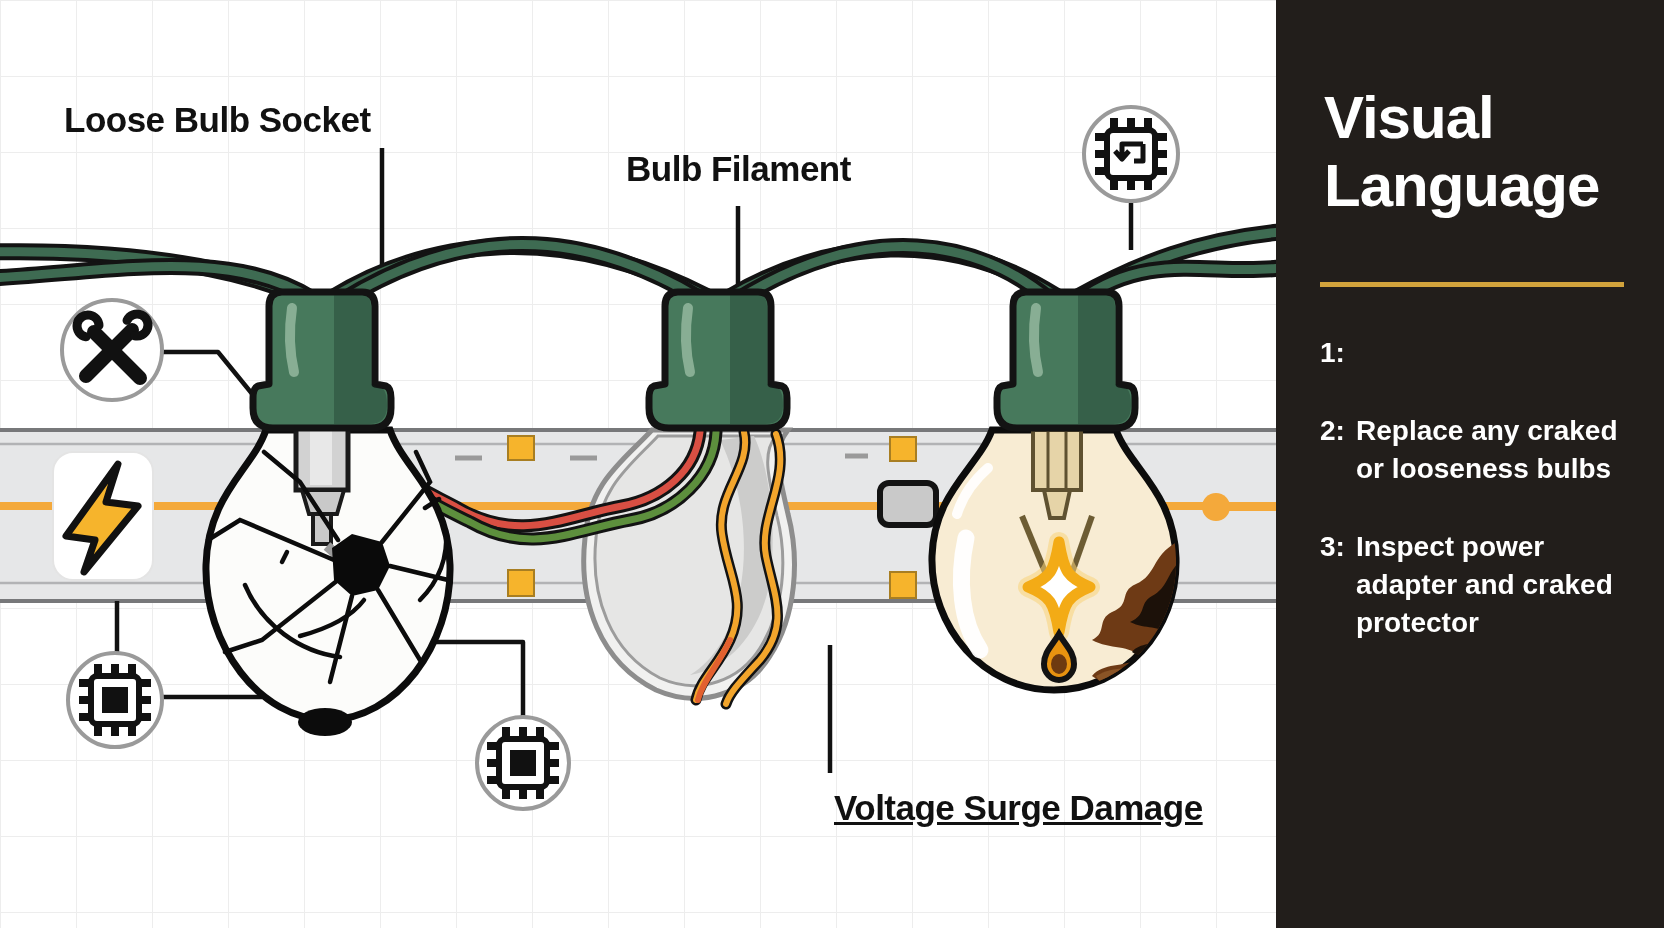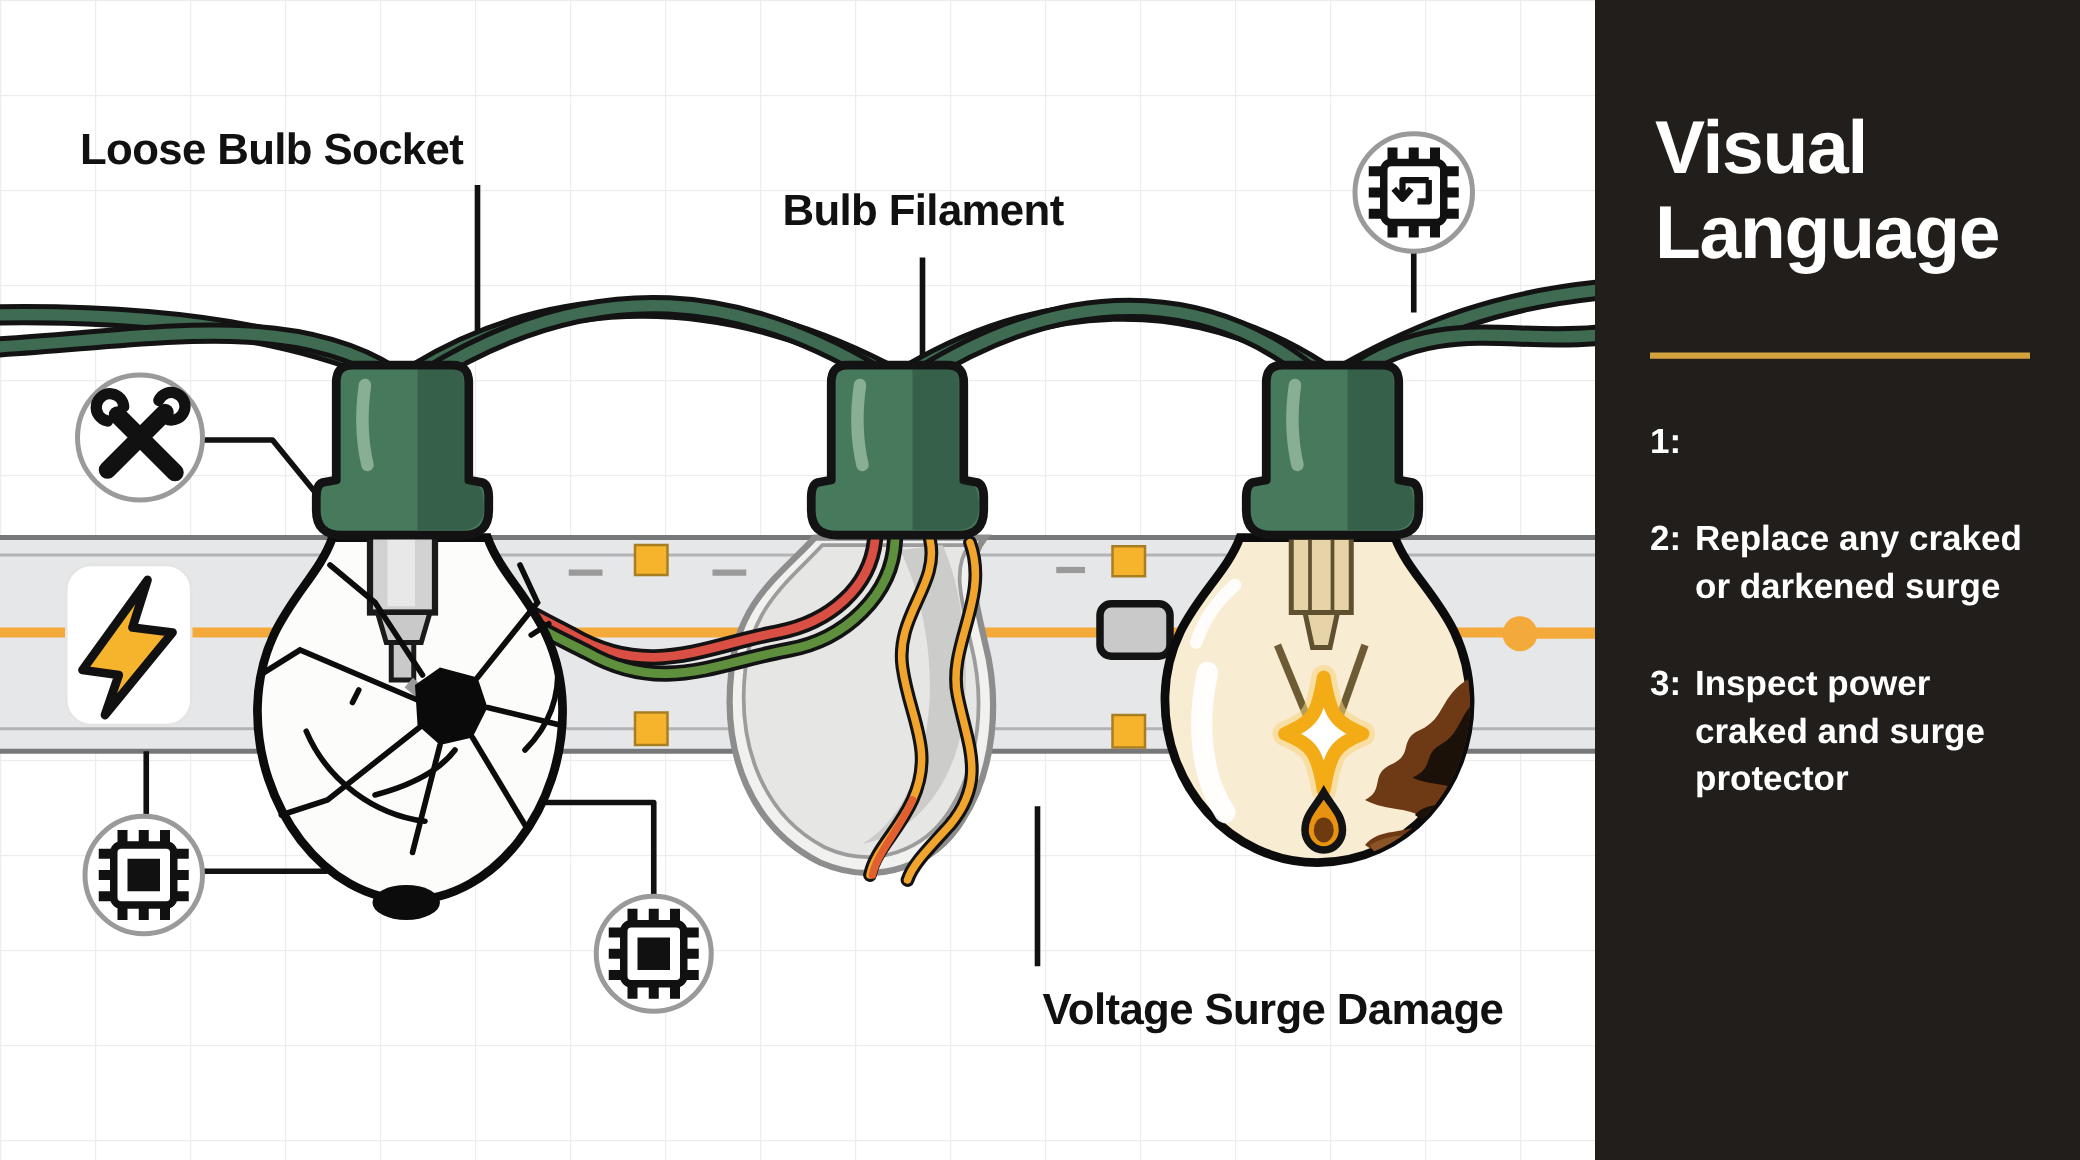--- a/index.html
+++ b/index.html
@@ -4,21 +4,21 @@
 <style>
   html,body{margin:0;padding:0;background:#888;}
   .canvas{position:relative;width:1664px;height:928px;background:#ffffff;overflow:hidden;
           font-family:"Liberation Sans", sans-serif;}
   .main{position:absolute;left:0;top:0;width:1276px;height:928px;text-align:right;}
   .main svg{position:absolute;left:0;top:0;}
   .diagram-label{position:absolute;font-weight:bold;color:#111;font-size:35px;
                  letter-spacing:-0.5px;white-space:nowrap;}
   #lbl-loose{left:64px;top:100px;}
   #lbl-burnt{left:626px;top:149px;}
-  #lbl-surge{left:834px;top:788px;}
+  #lbl-surge{left:834px;top:788px;text-decoration:underline;}
   .sidebar{position:absolute;left:1276px;top:0;width:388px;height:928px;background:#221e1b;
            color:#fff;box-sizing:border-box;}
   .sb-title{position:absolute;left:48px;top:84px;width:302px;font-size:60px;font-weight:bold;
             line-height:1.13;letter-spacing:-1px;}
   .sb-divider{position:absolute;left:44px;top:282px;width:304px;height:5px;background:#d2a33c;}
   .sb-list{position:absolute;left:44px;top:334px;width:320px;}
   .sb-item{display:flex;margin-bottom:40px;font-size:28px;font-weight:bold;line-height:38px;}
   .sb-num{width:36px;flex:none;}
   .sb-text{width:282px;}
 </style>
@@ -248,22 +248,22 @@
 
   <div class="sidebar">
     <div class="sb-title">Visual Language</div>
     <div class="sb-divider"></div>
     <div class="sb-list">
       <div class="sb-item">
         <span class="sb-num">1:</span>
       </div>
       <div class="sb-item">
         <span class="sb-num">2:</span>
-        <span class="sb-text">Replace any craked or darkened surge</span>
+        <span class="sb-text">Replace any craked or looseness bulbs</span>
       </div>
       <div class="sb-item">
         <span class="sb-num">3:</span>
-        <span class="sb-text">Inspect power craked and surge protector</span>
+        <span class="sb-text">Inspect power adapter and craked protector</span>
       </div>
     </div>
   </div>
 
 </div>
 
 </body></html>

